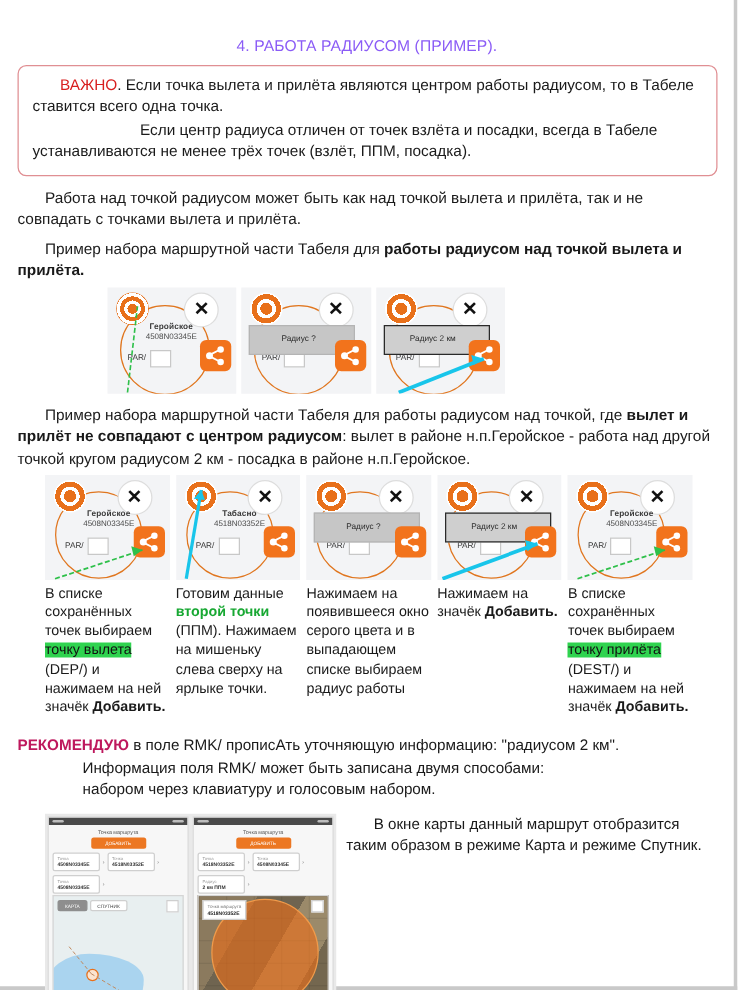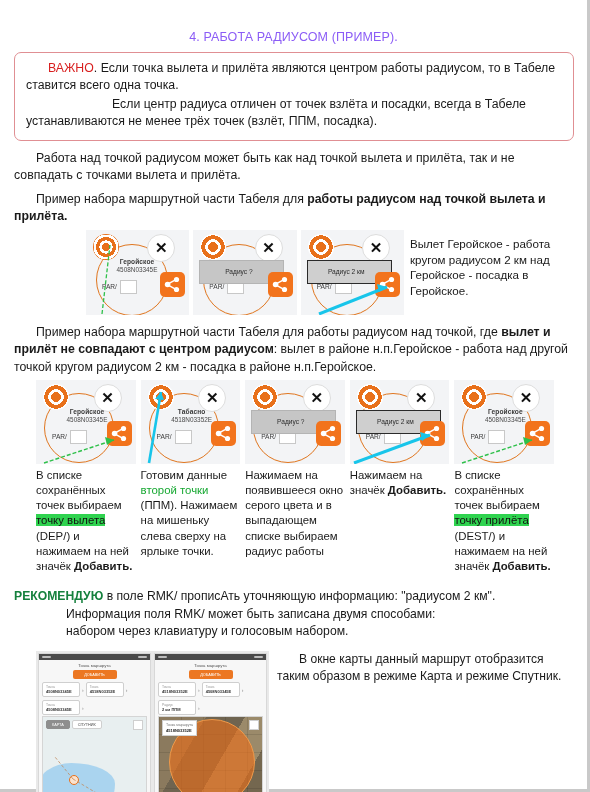--- a/index.html
+++ b/index.html
@@ -169,27 +169,27 @@
     display:flex;
     margin:4px 0 0 36px;
     width:518px;gap:5px;
   }
   .caption-col{
     flex:1 1 0;
     font-size:11.4px;
     line-height:1.33;
   }
   .hl-green{background:#2fd34f;color:#111;}
-  .green-txt{color:#17a832;font-weight:normal;}
+  .green-txt{color:#17a832;font-weight:bold;}
   
   .recommend{
     margin:14px 14px 0 14px;
     font-size:12.2px;line-height:1.45;
   }
-  .rec-kw{color:#15803d;font-weight:bold;}
+  .rec-kw{color:#be185d;font-weight:bold;}
   .rec-l2{text-indent:52px;}
   .rec-l3{text-indent:52px;}
   
   .bottom{
     display:flex;align-items:flex-start;
     margin:10px 0 0 36px;
   }
   .phones{
     display:flex;gap:3px;
     background:#e9e9e9;
@@ -373,21 +373,20 @@
             <path d="M5 7.3 L11 4.2 M5 9.7 L11 12.8" stroke="#fff" stroke-width="1.5"></path>
           </svg>
         </div>
         <svg class="arrow" width="106" height="85">
           <line x1="18" y1="84" x2="86" y2="57" stroke="#18c5ea" stroke-width="3"></line>
           <polygon points="86,57 76,54 78,62" fill="#18c5ea"></polygon>
         </svg>
       </div>
 
     </div>
-    <div class="row1-caption">Вылет Геройское - работа кругом радиусом 2 км над Геройское - посадка в Геройское.</div>
   </div>
 
   <p class="body-p indent1"><span>Пример набора маршрутной части Табеля для работы радиусом над точкой, где </span><b>вылет и прилёт не совпадают с центром радиусом</b><span>: вылет в районе н.п.Геройское - работа над другой точкой кругом радиусом 2 км - посадка в районе н.п.Геройское.</span></p>
 
   <div class="strip row2">
 
     <div class="panel">
       <div class="ring"></div>
       <div class="bullseye sm"></div>
       <div class="close-btn">✕</div>

